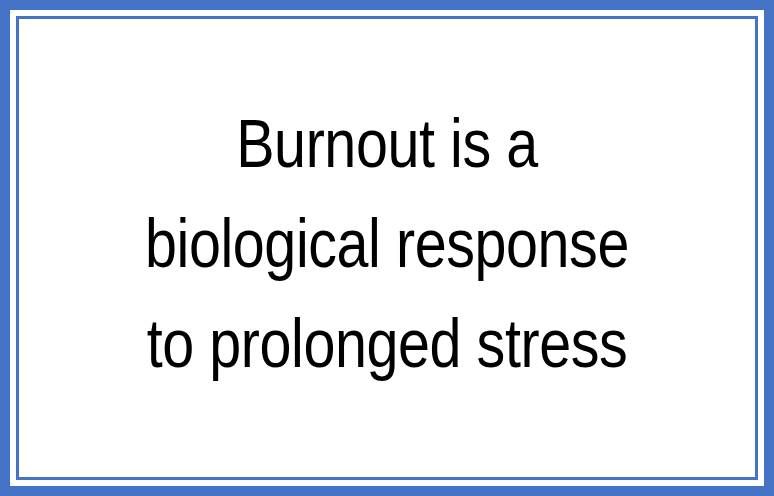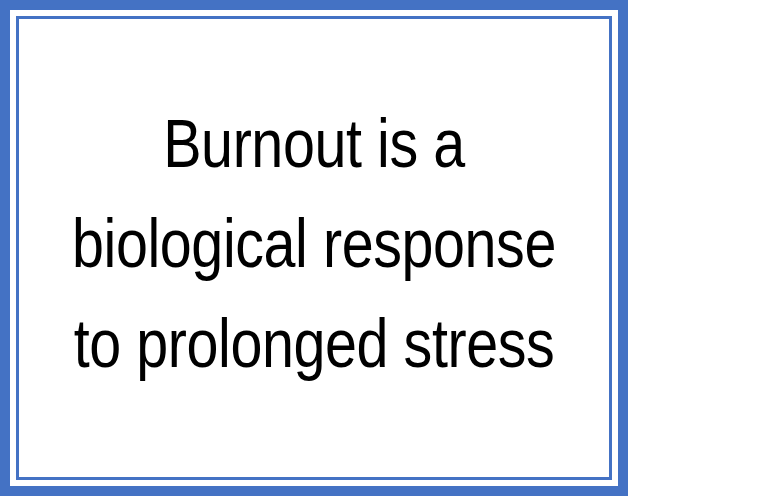--- a/index.html
+++ b/index.html
@@ -4,21 +4,21 @@
 <title>Burnout Slide</title>
 <style>
   html, body {
     margin: 0;
     padding: 0;
     background: #ffffff;
   }
 
   #slide {
     position: relative;
-    width: 628px;
+    width: 774px;
     height: 496px;
     background: #ffffff;
     box-sizing: border-box;
     overflow: hidden;
     font-family: "Liberation Sans", "DejaVu Sans", sans-serif;
   }
 
   
   .frame-outer {
     position: absolute;

